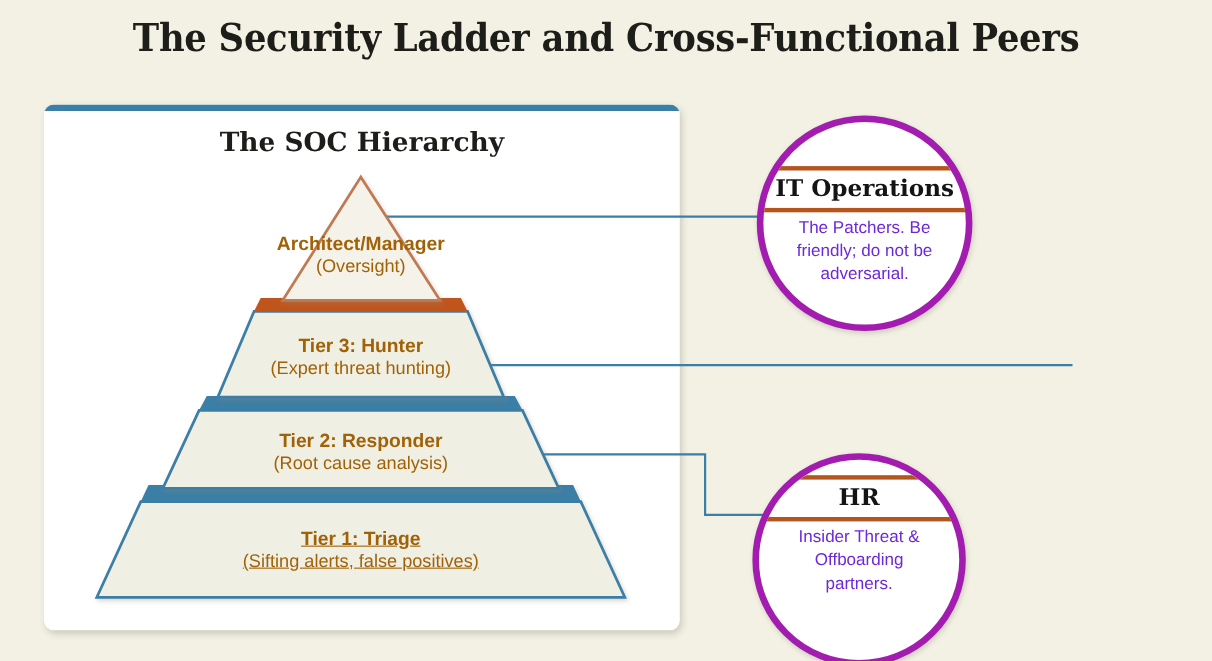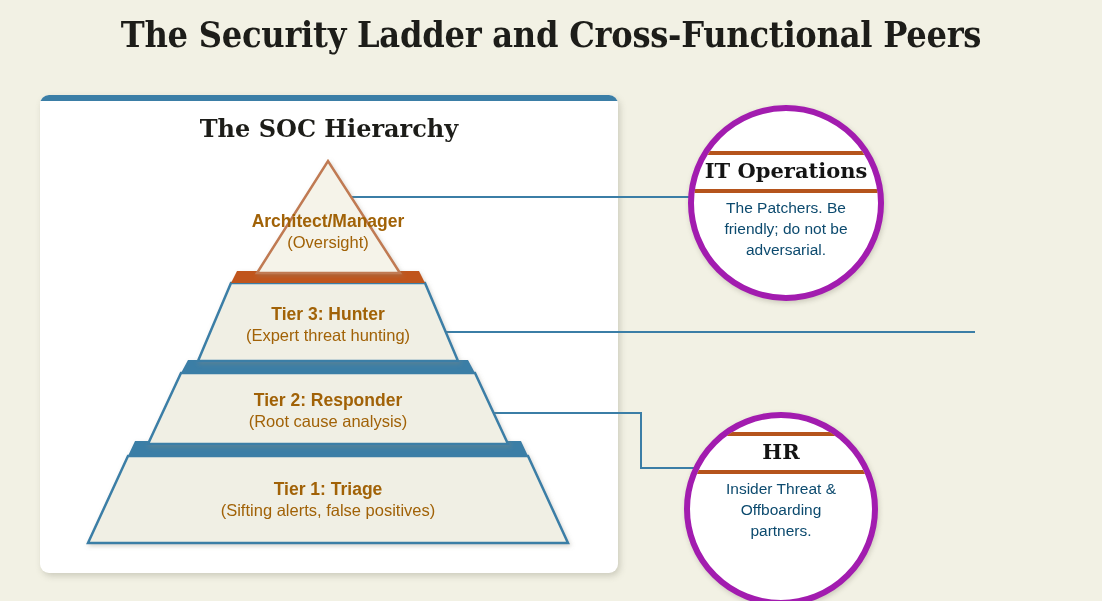--- a/index.html
+++ b/index.html
@@ -123,21 +123,21 @@
     font-family: "DejaVu Serif", "Liberation Serif", serif;
     font-weight: bold;
     color: #141414;
     white-space: nowrap;
   }
   .callout-body {
     position: absolute;
     left: 0;
     width: 100%;
     text-align: center;
-    color: #0c4a6e;
+    color: #6d28d9;
     font-size: 15.5px;
     line-height: 21px;
     padding: 0 18px;
     box-sizing: border-box;
   }
 </style>
 </head>
 <body>
 
 <div id="stage">
@@ -190,21 +190,21 @@
   <div class="tier-text" style="left:168px; top:304px; width:320px;">
     <div class="tier-title">Tier 3: Hunter</div>
     <div class="tier-sub">(Expert threat hunting)</div>
   </div>
 
   <div class="tier-text" style="left:168px; top:390px; width:320px;">
     <div class="tier-title">Tier 2: Responder</div>
     <div class="tier-sub">(Root cause analysis)</div>
   </div>
 
-  <div class="tier-text" style="left:148px; top:479px; width:360px;">
+  <div class="tier-text" style="left:148px; top:479px; width:360px;text-decoration:underline;">
     <div class="tier-title">Tier 1: Triage</div>
     <div class="tier-sub">(Sifting alerts, false positives)</div>
   </div>
 
   <div class="callout" style="left:688px; top:105px; width:196px; height:196px;">
     <div class="callout-rule" style="top:40px;"></div>
     <div class="callout-title" style="top:47px; font-size:21px;">IT Operations</div>
     <div class="callout-rule" style="top:78px;"></div>
     <div class="callout-body" style="top:86px;">The Patchers. Be friendly; do not be adversarial.</div>
   </div>

